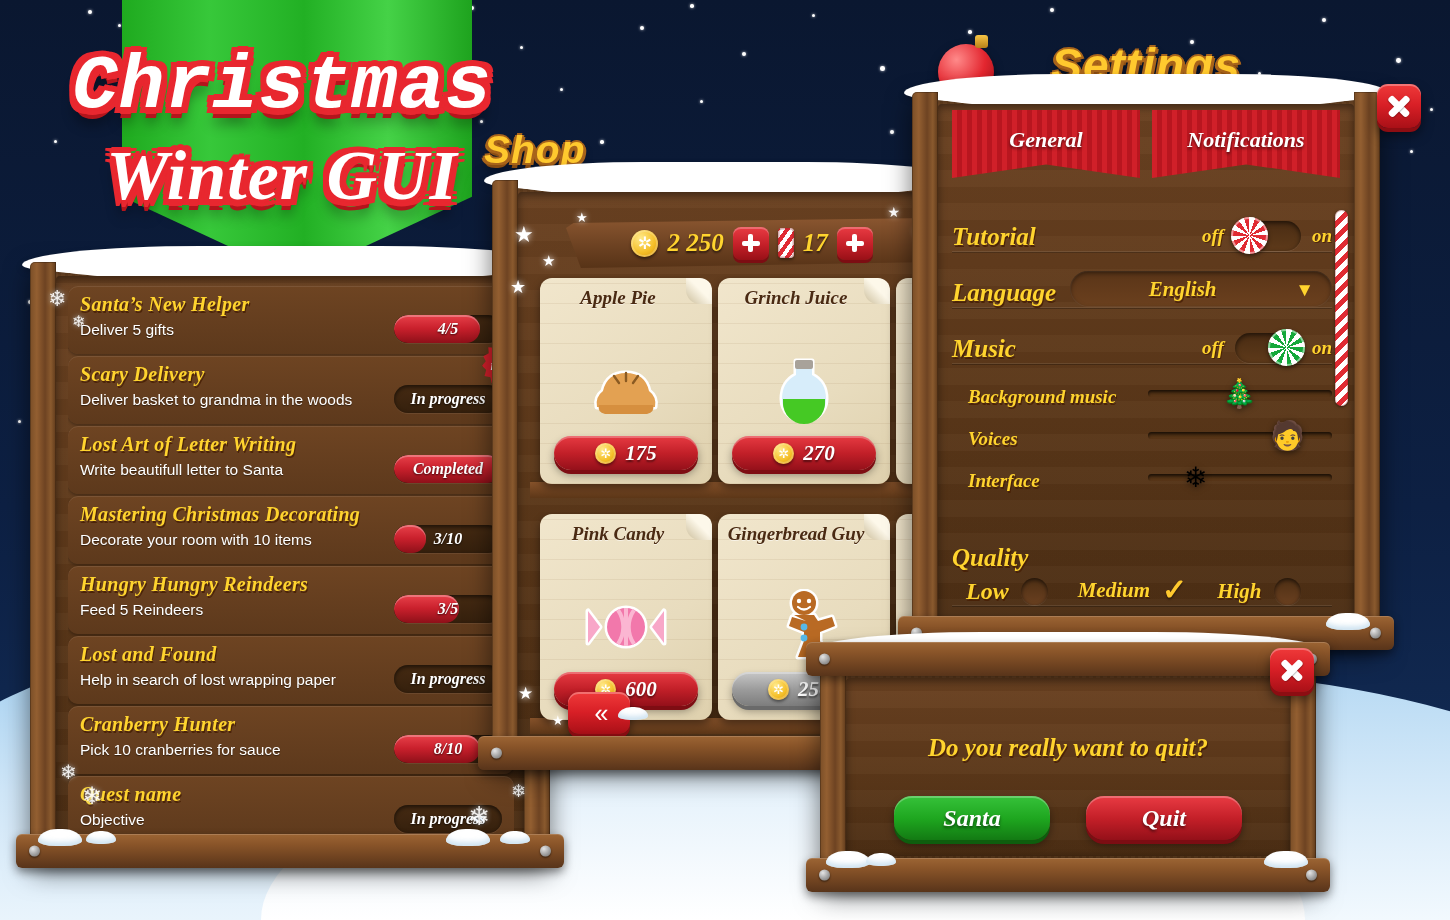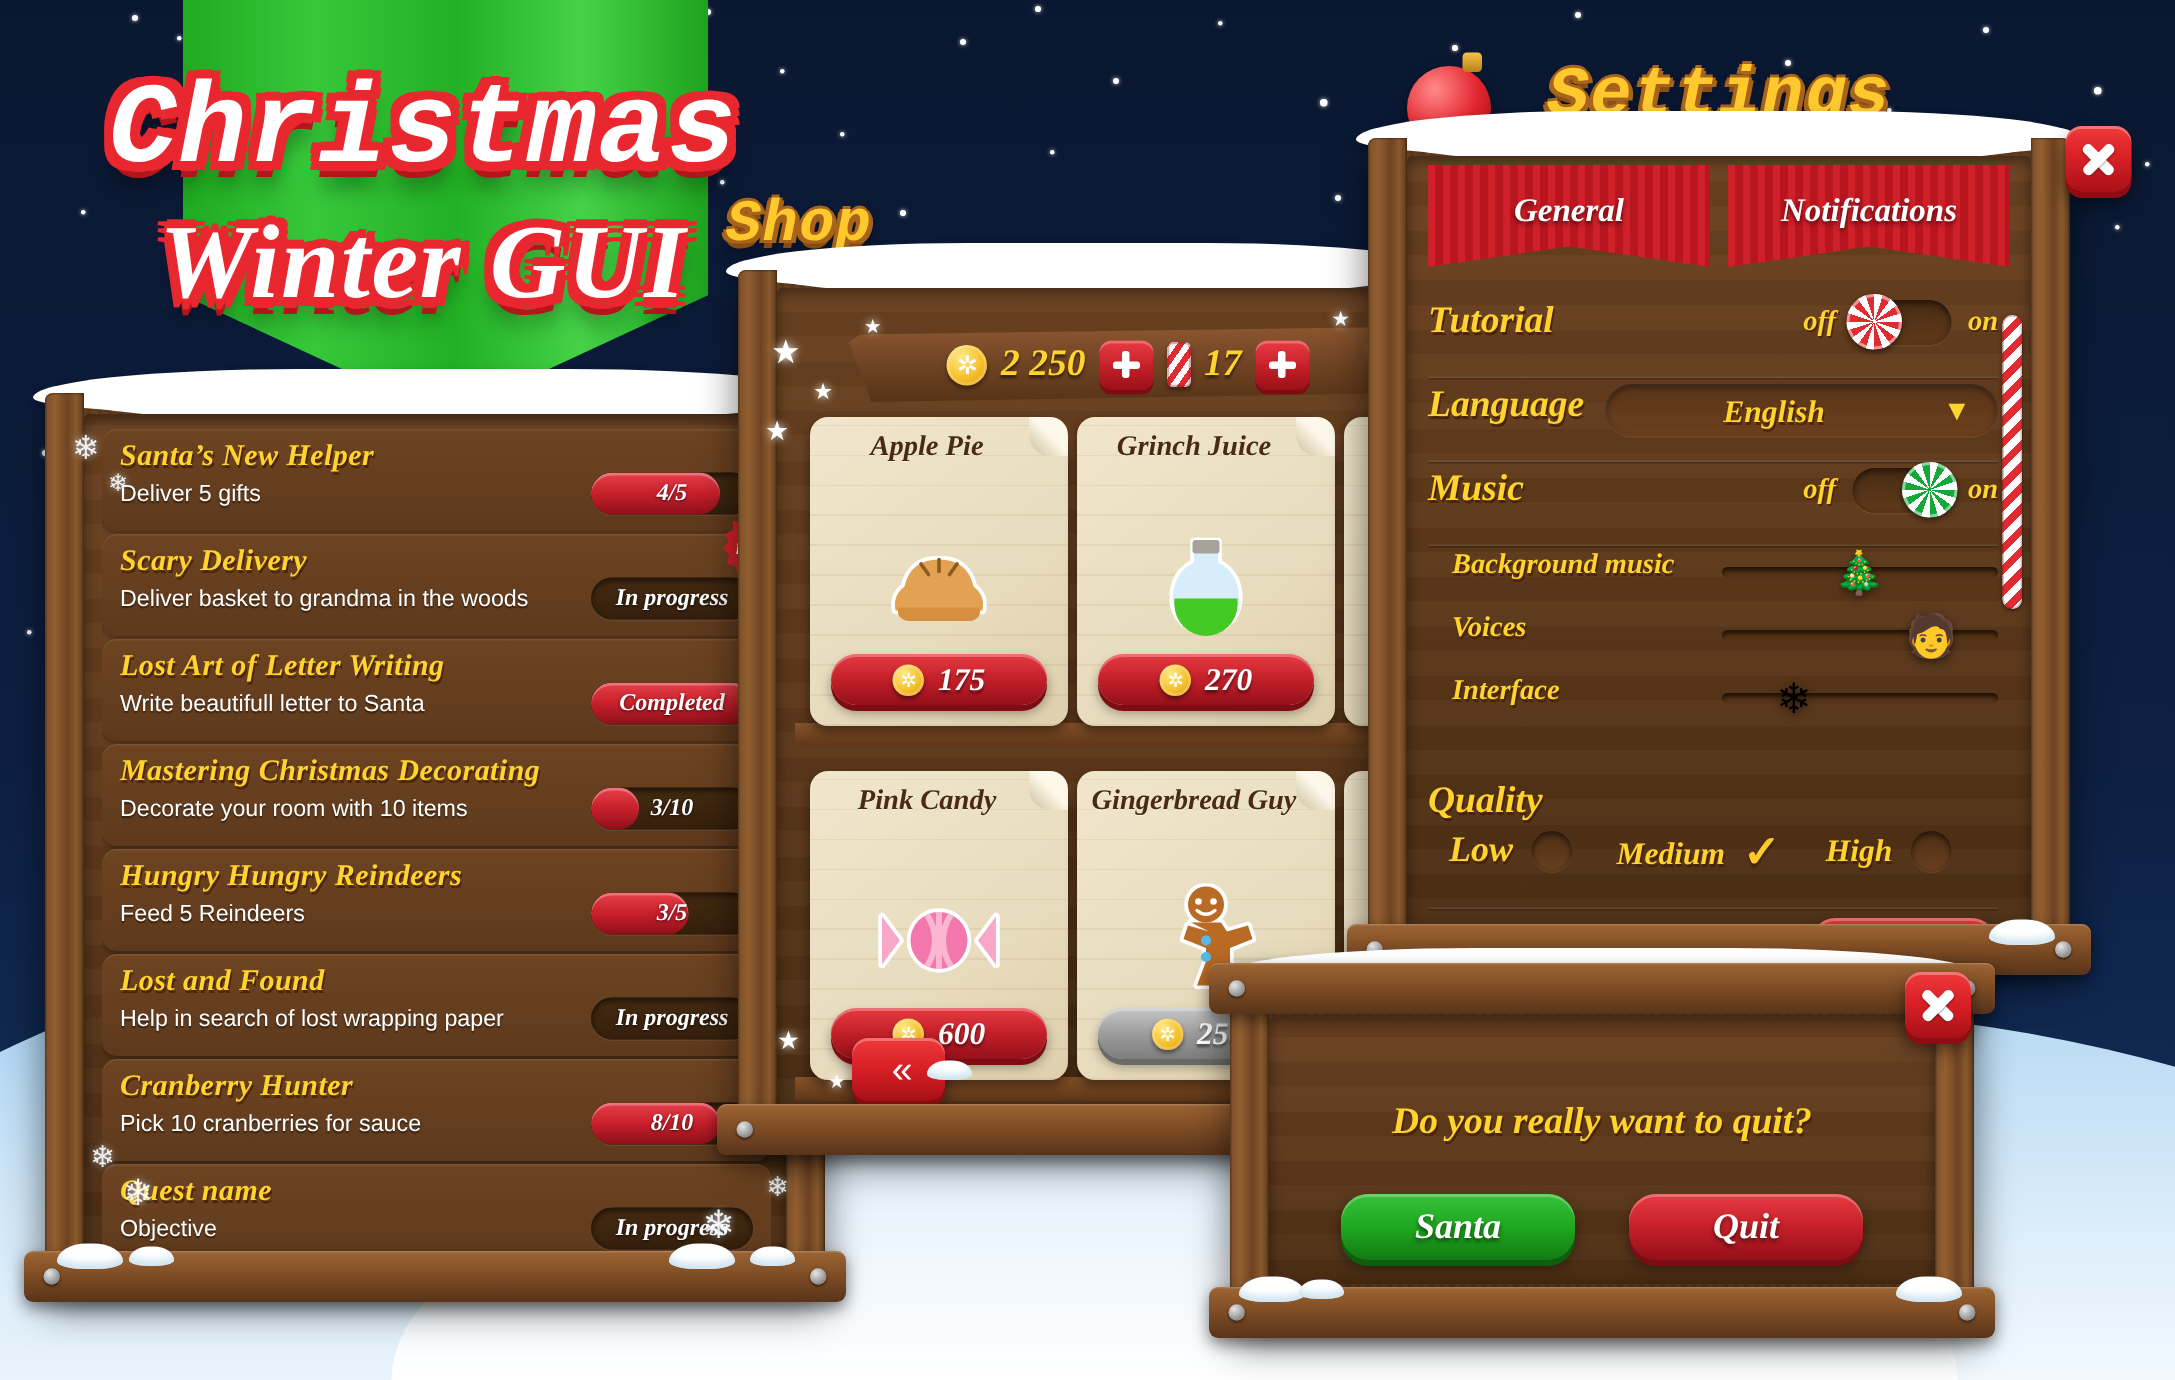--- a/index.html
+++ b/index.html
@@ -117,21 +117,21 @@
              0 -6px 0 #e8272f, 0 7px 0 #e8272f, -6px -5px 0 #e8272f, 6px -5px 0 #e8272f,
              -6px 6px 0 #e8272f, 6px 6px 0 #e8272f, 0 11px 0 #b3151c, 0 16px 14px rgba(0,0,0,.45);font-family:Liberation Mono, monospace; }
   #logo .l2{ top:128px; font-size:70px;
              text-shadow:0 0 0 #e8272f, -3px 0 0 #e8272f, 3px 0 0 #e8272f,
              0 -3px 0 #e8272f, 0 3px 0 #e8272f, -6px 0 0 #e8272f, 6px 0 0 #e8272f,
              0 -6px 0 #e8272f, 0 7px 0 #e8272f, -6px -5px 0 #e8272f, 6px -5px 0 #e8272f,
              -6px 6px 0 #e8272f, 6px 6px 0 #e8272f, 0 11px 0 #b3151c, 0 16px 14px rgba(0,0,0,.45); }
 
   
   .goldtitle{
-    position:absolute; font-family:Liberation Mono, monospace; font-style:italic;
+    position:absolute; font-family:Liberation Sans, sans-serif; font-style:italic;
     font-weight:bold; color:#ffc92e; letter-spacing:1px;
     text-shadow: -2px 0 0 #a8641b, 2px 0 0 #a8641b, 0 -2px 0 #a8641b, 0 2px 0 #a8641b,
                  -3px 2px 0 #a8641b, 3px 2px 0 #a8641b, 0 5px 0 #8a4d13,
                  0 8px 9px rgba(0,0,0,.5);
   }
 
   
   #quests{ left:30px; top:262px; width:520px; height:600px; }
   #quests .inner{ top:14px; bottom:18px; padding:16px 14px 10px; }
   .qlist{ position:absolute; inset:10px 10px 0 12px; overflow:hidden; }
@@ -298,21 +298,21 @@
   .tab span{
     font-family:"Liberation Serif",serif; font-style:italic; font-weight:bold;
     font-size:22px; color:#fff; text-shadow:0 2px 3px rgba(0,0,0,.55);
   }
   .tabchev{ position:absolute; left:0; right:0; top:78px; text-align:center;
             color:#fff; font-size:20px; line-height:8px; }
   .srow{
     position:absolute; left:14px; right:22px; height:52px;
     border-bottom:1px solid rgba(255,255,255,.09);
     box-shadow:0 1px 0 rgba(0,0,0,.25);
-    display:flex; align-items:flex-start;
+    display:flex; align-items:flex-end;
   }
   .slabel{
     font-family:"Liberation Serif",serif; font-style:italic; font-weight:bold;
     color:#ffd42e; text-shadow:1px 2px 0 rgba(70,30,5,.85);
   }
   .slabel.big{ font-size:25px; } .slabel.sub{ font-size:19px; padding-left:16px; }
   .onoff{ font-family:"Liberation Serif",serif; font-style:italic; font-weight:bold;
           font-size:19px; color:#ffd42e; text-shadow:1px 1px 0 rgba(70,30,5,.8); }
   .toggle{
     position:relative; width:66px; height:30px; border-radius:15px; cursor:pointer;

